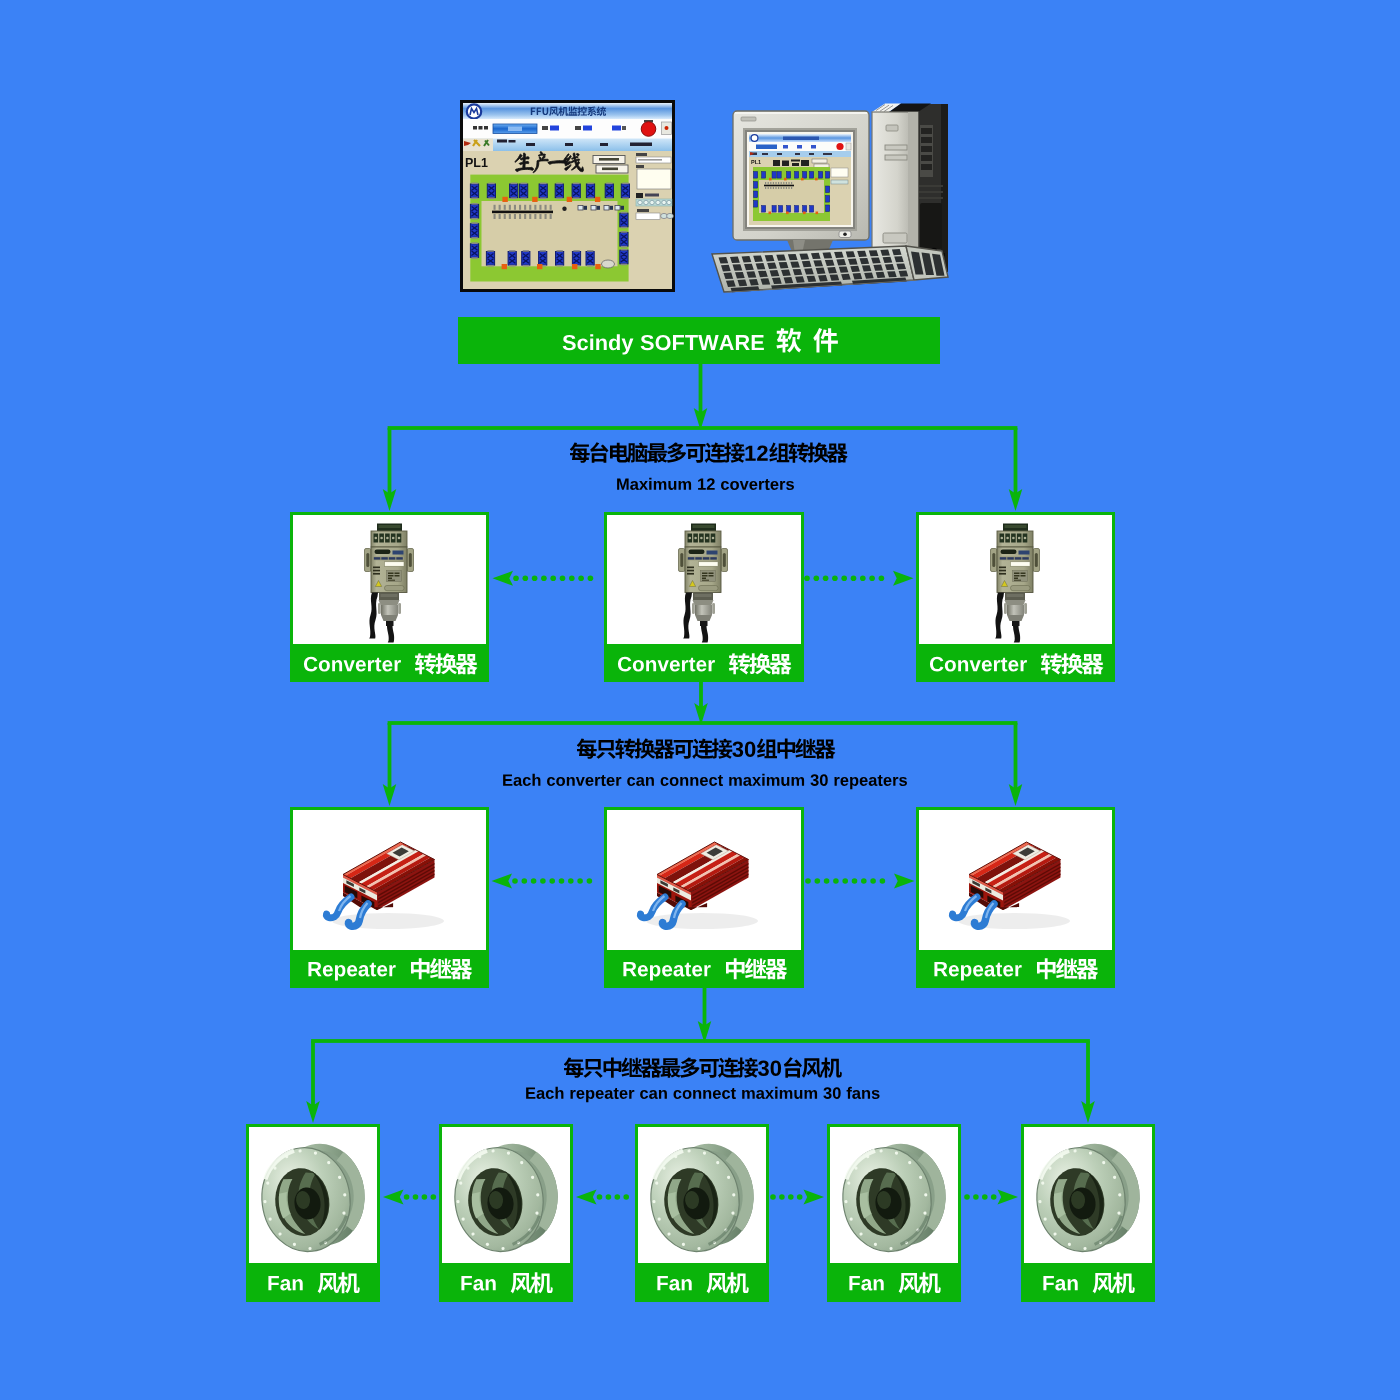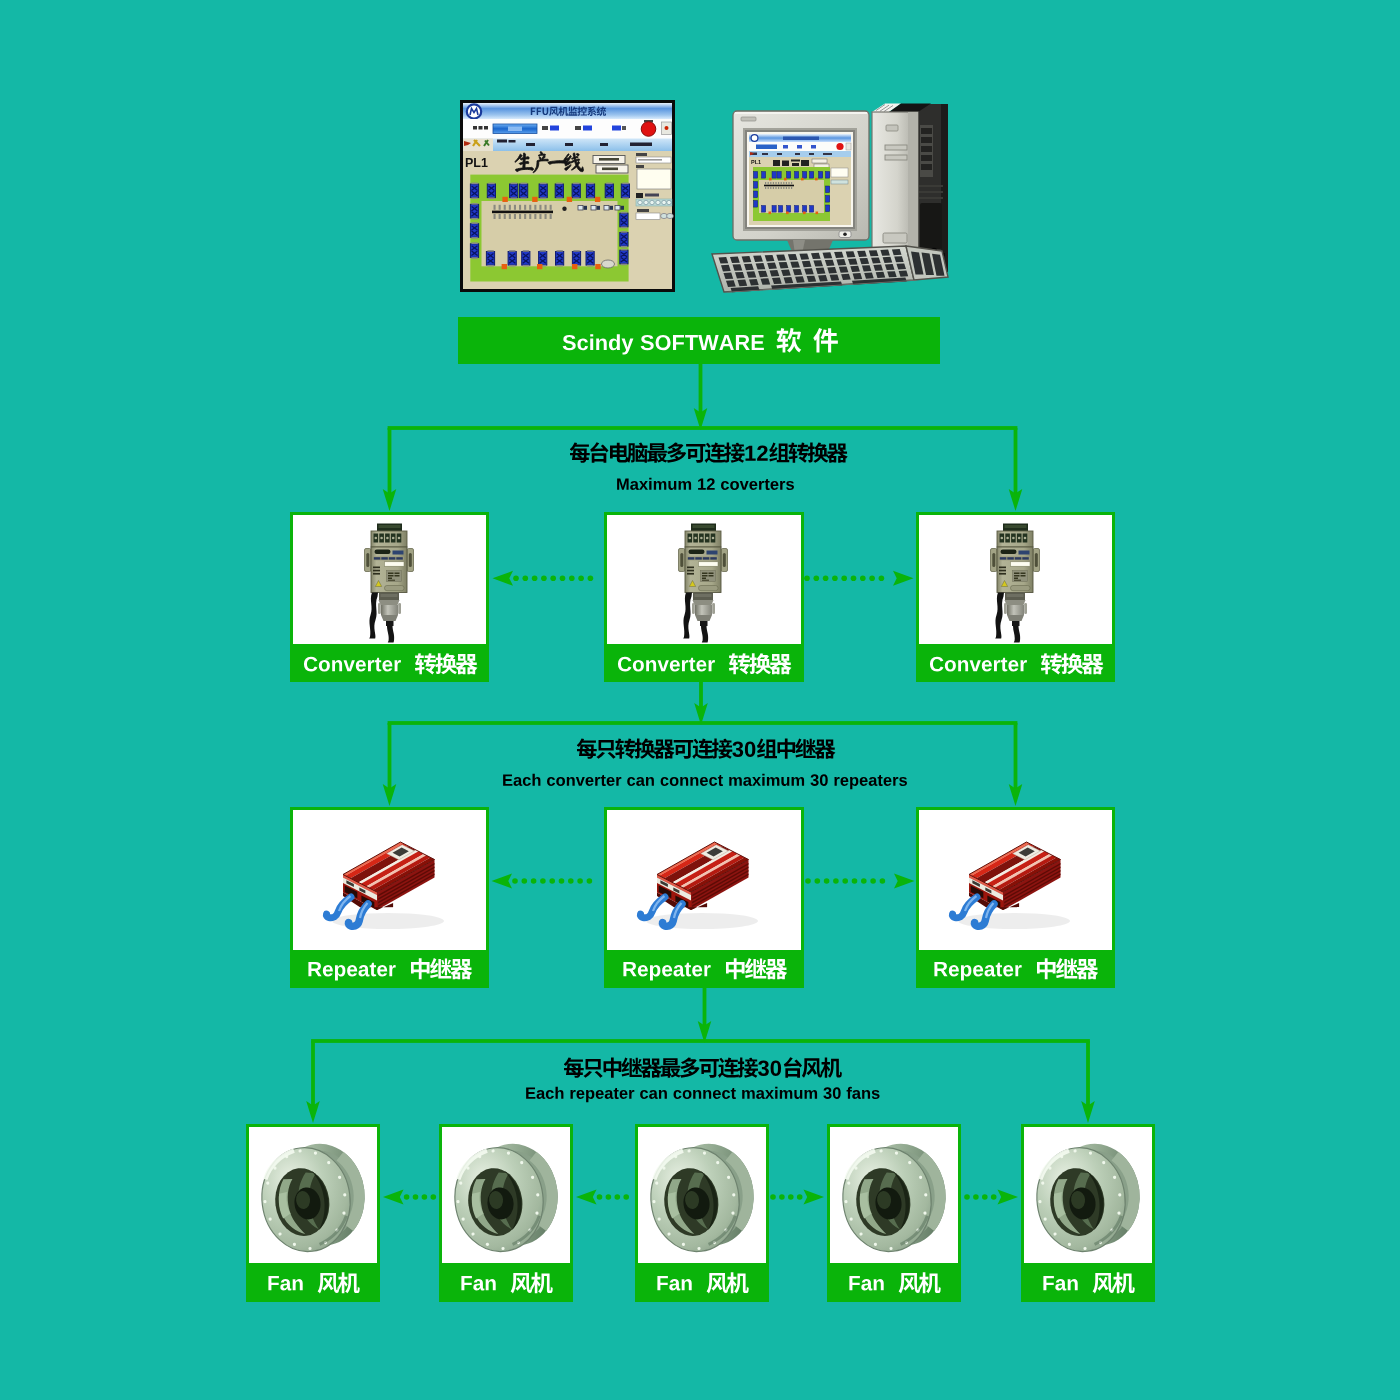--- a/index.html
+++ b/index.html
@@ -1,15 +1,15 @@
 <!DOCTYPE html>
 <html><head><meta charset="utf-8">
 <style>
 html,body{margin:0;padding:0;background:#fff;}
-#page{position:relative;width:1400px;height:1400px;background:#14b8a6;overflow:hidden;
+#page{position:relative;width:1400px;height:1400px;background:#3b82f6;overflow:hidden;
   font-family:"Liberation Sans",sans-serif;}
 .abs{position:absolute;}
 </style></head><body>
 <div id="page">
 <svg class="abs" style="left:0;top:0" width="1400" height="1400" viewBox="0 0 1400 1400">
       <rect x="698.6" y="363" width="3.8" height="50.5" fill="#0ab40a"></rect>
       <path d="M700.5,430 L693.7,408 L700.5,412.4 L707.3,408 Z" fill="#0ab40a"></path>
       <rect x="387.6" y="426.1" width="629.8" height="3.8" fill="#0ab40a"></rect>
       <rect x="387.6" y="428" width="3.8" height="66.5" fill="#0ab40a"></rect>
       <path d="M389.5,511 L382.7,489 L389.5,493.4 L396.3,489 Z" fill="#0ab40a"></path>

